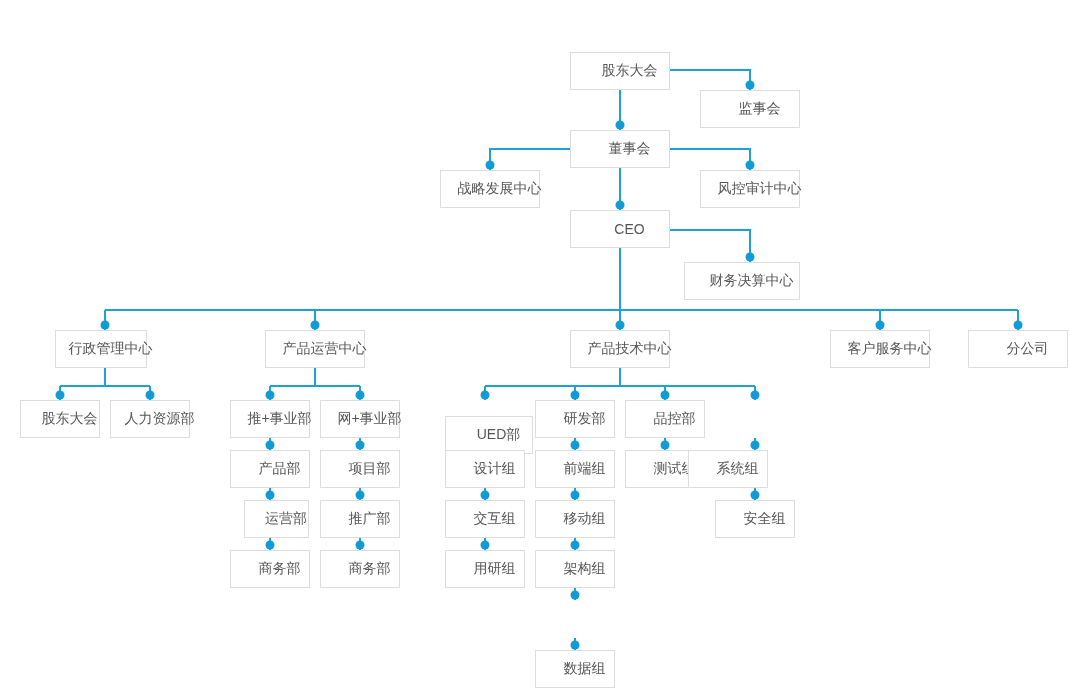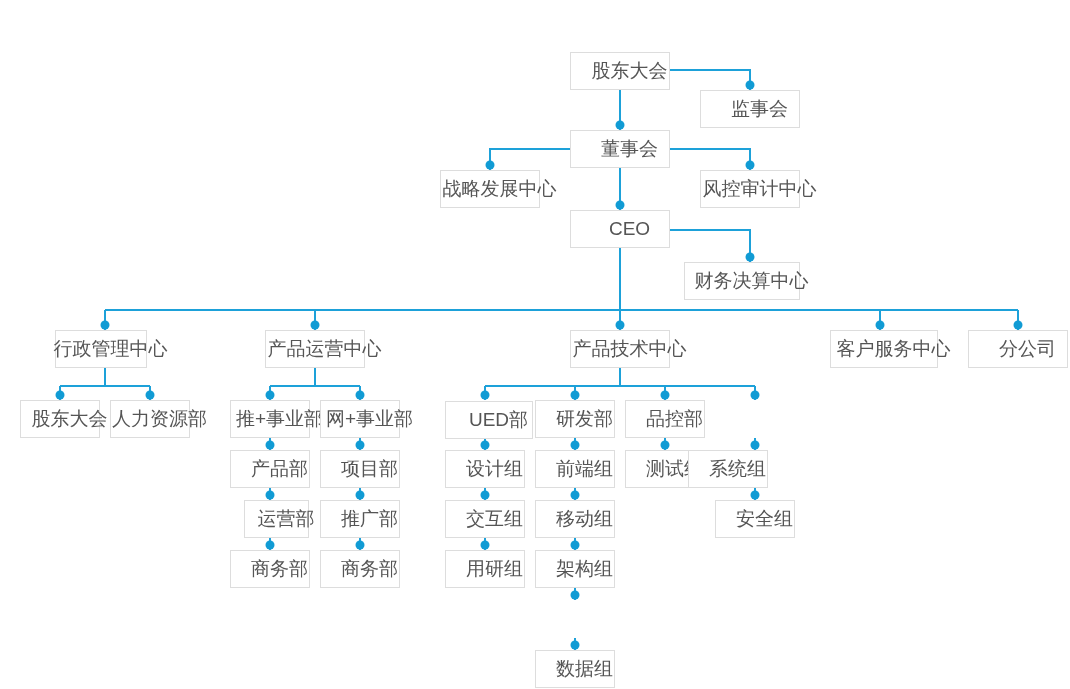--- a/index.html
+++ b/index.html
@@ -7,21 +7,21 @@
   }
   html,body{margin:0;padding:0;background:var(--pagebg);}
   .canvas{
     position:relative;width:1070px;height:689px;background:var(--pagebg);
     font-family:"Liberation Sans","DejaVu Sans",sans-serif;overflow:hidden;
   }
   .wires{position:absolute;left:0;top:0;}
   .node{
     position:absolute;height:38px;box-sizing:border-box;
     border:1px solid var(--border);background:var(--boxbg);color:var(--text);
-    font-size:19px;display:flex;align-items:center;justify-content:center;
+    font-size:14px;display:flex;align-items:center;justify-content:center;
     white-space:nowrap;z-index:2;padding-left:19px;
   }
 </style>
 </head>
 <body>
 
 <div class="canvas">
 
   <svg class="wires" width="1070" height="689" aria-hidden="true">
     <path stroke="var(--line)" stroke-width="2" fill="none" d="M620 90 V130 M670 70 H750 V90 M570 149 H490 V170 M670 149 H750 V170 M620 168 V210 M670 230 H750 V262 M620 248 V310 M105 310 H1018 M105 310 V330 M315 310 V330 M620 310 V330 M880 310 V330 M1018 310 V330 M105 368 V386 M60 386 H150 M60 386 V400 M150 386 V400 M315 368 V386 M270 386 H360 M270 386 V400 M360 386 V400 M620 368 V386 M485 386 H755 M485 386 V400 M575 386 V400 M665 386 V400 M755 386 V400 M270 438 V450 M270 488 V500 M270 538 V550 M360 438 V450 M360 488 V500 M360 538 V550 M485 438 V450 M485 488 V500 M485 538 V550 M575 438 V450 M575 488 V500 M575 538 V550 M575 588 V600 M575 638 V650 M665 438 V450 M755 438 V450 M755 488 V500"></path>
@@ -69,36 +69,36 @@
   <div class="node" style="left:700px;top:90px;width:100px">监事会</div>
   <div class="node" style="left:570px;top:130px;width:100px">董事会</div>
   <div class="node" style="left:440px;top:170px;width:100px">战略发展中心</div>
   <div class="node" style="left:700px;top:170px;width:100px">风控审计中心</div>
   <div class="node" style="left:570px;top:210px;width:100px">CEO</div>
   <div class="node" style="left:684px;top:262px;width:116px">财务决算中心</div>
 
   <div class="node" style="left:55px;top:330px;width:92px">行政管理中心</div>
   <div class="node" style="left:265px;top:330px;width:100px">产品运营中心</div>
   <div class="node" style="left:570px;top:330px;width:100px">产品技术中心</div>
-  <div class="node" style="left:830px;top:330px;width:108px">客户服务中心</div>
+  <div class="node" style="left:830px;top:330px;width:100px">客户服务中心</div>
   <div class="node" style="left:968px;top:330px;width:100px">分公司</div>
 
   <div class="node" style="left:20px;top:400px;width:80px">股东大会</div>
   <div class="node" style="left:110px;top:400px;width:80px">人力资源部</div>
 
   <div class="node" style="left:230px;top:400px;width:80px">推+事业部</div>
   <div class="node" style="left:320px;top:400px;width:80px">网+事业部</div>
   <div class="node" style="left:230px;top:450px;width:80px">产品部</div>
   <div class="node" style="left:320px;top:450px;width:80px">项目部</div>
   <div class="node" style="left:244px;top:500px;width:65px">运营部</div>
   <div class="node" style="left:320px;top:500px;width:80px">推广部</div>
   <div class="node" style="left:230px;top:550px;width:80px">商务部</div>
   <div class="node" style="left:320px;top:550px;width:80px">商务部</div>
 
-  <div class="node" style="left:445px;top:401px;width:88px">UED部</div>
+  <div class="node" style="left:445px;top:416px;width:88px">UED部</div>
   <div class="node" style="left:535px;top:400px;width:80px">研发部</div>
   <div class="node" style="left:625px;top:400px;width:80px">品控部</div>
 
   <div class="node" style="left:445px;top:450px;width:80px">设计组</div>
   <div class="node" style="left:535px;top:450px;width:80px">前端组</div>
   <div class="node" style="left:625px;top:450px;width:80px">测试组</div>
   <div class="node" style="left:688px;top:450px;width:80px">系统组</div>
 
   <div class="node" style="left:445px;top:500px;width:80px">交互组</div>
   <div class="node" style="left:535px;top:500px;width:80px">移动组</div>

